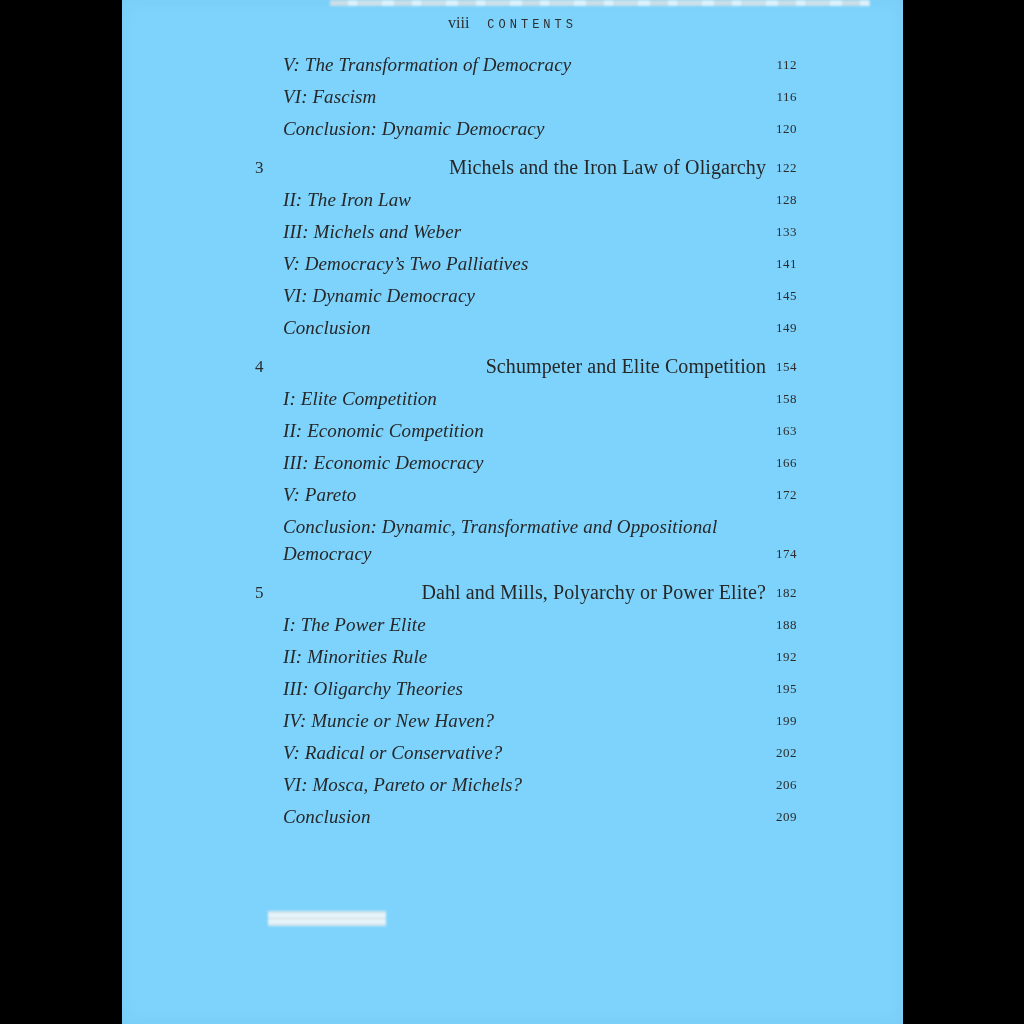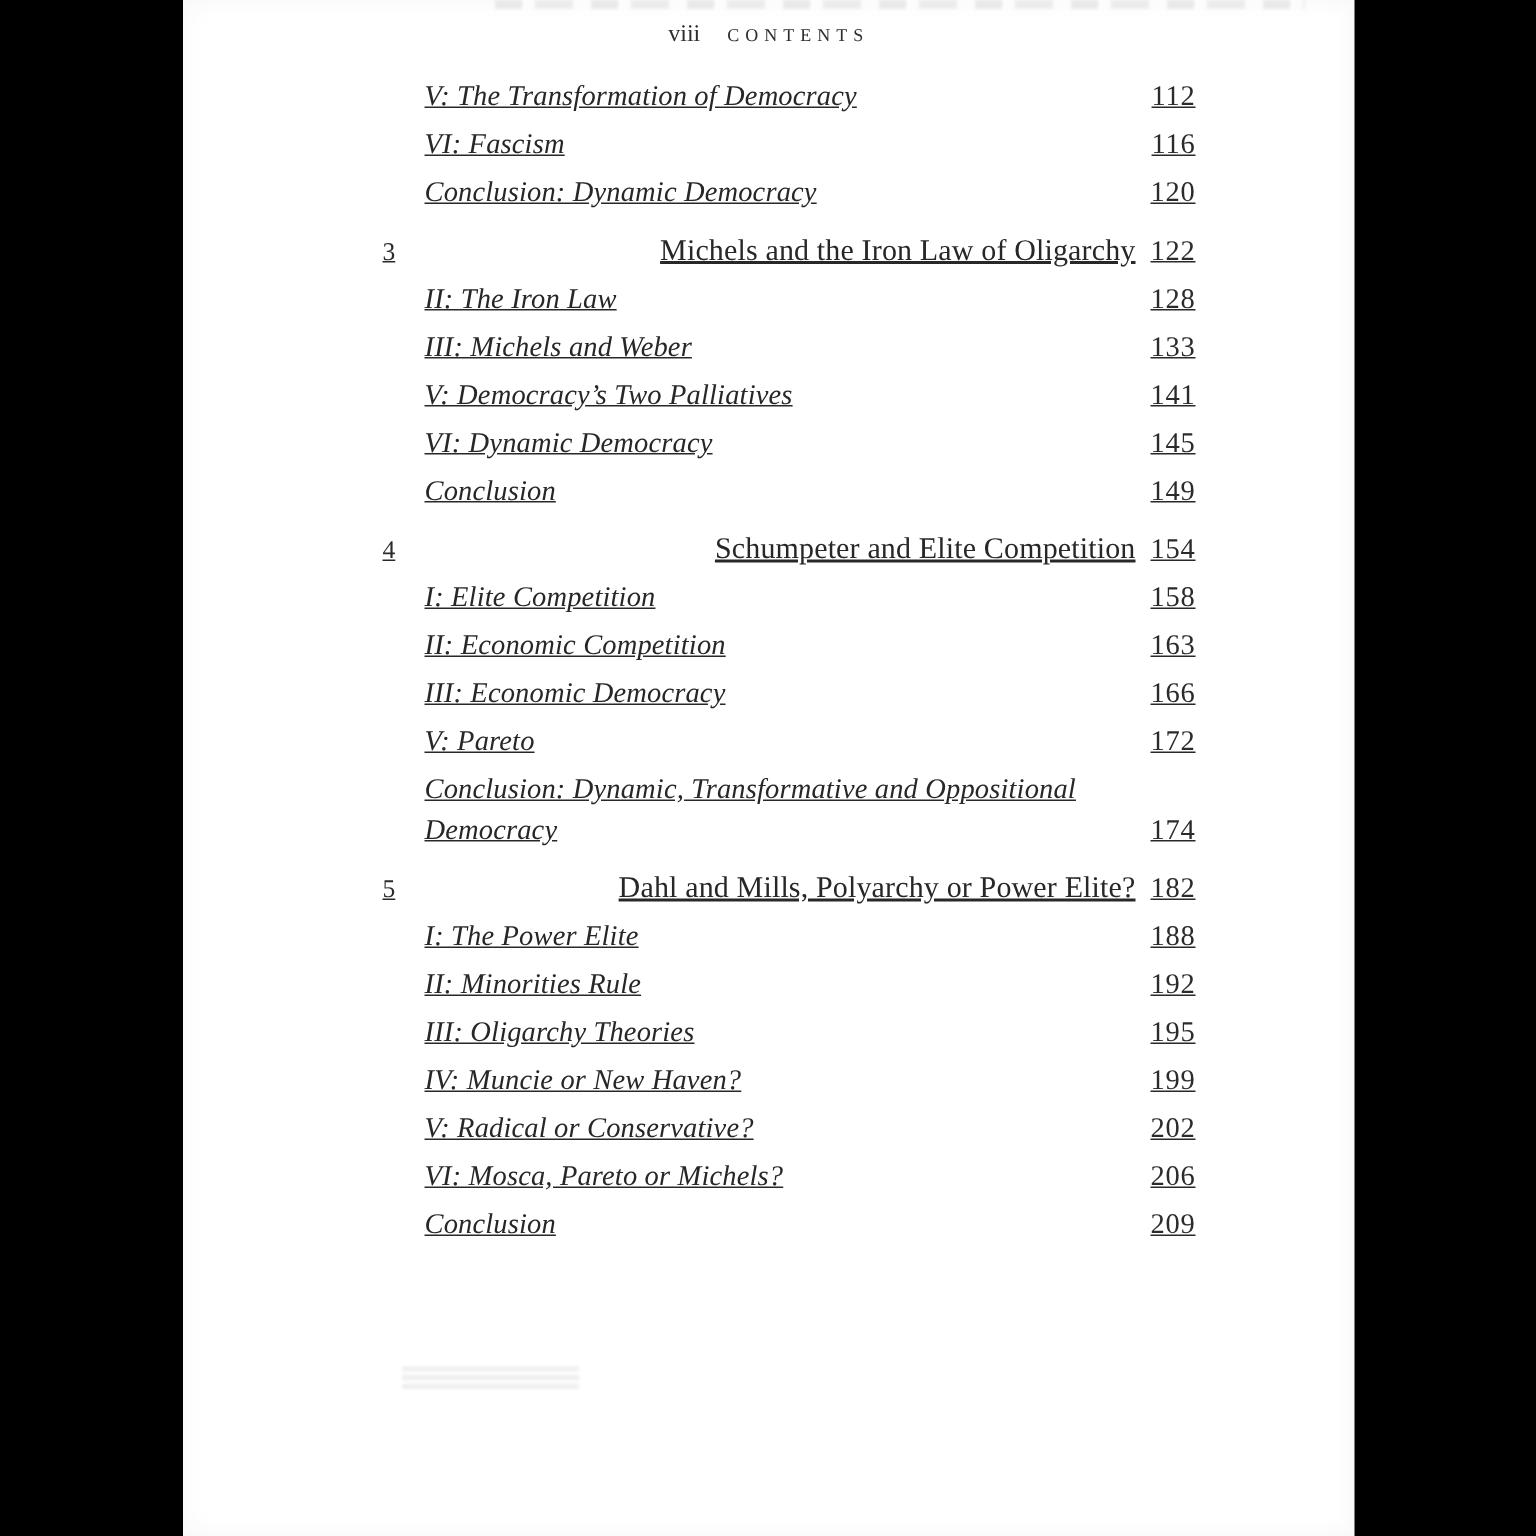--- a/index.html
+++ b/index.html
@@ -11,21 +11,21 @@
   }
   .stage {
     position: relative;
     width: 1024px; height: 1024px;
     background: #000;
   }
   .page {
     position: absolute;
     left: 122px; top: 0;
     width: 781px; height: 1024px;
-    background: #ffffff;
+    background: #7dd3fc;
     box-shadow: inset 0 0 18px rgba(0,0,0,0.04);
   }
   
   .top-remnant {
     position: absolute; left: 208px; top: 0;
     width: 540px; height: 6px;
     background: repeating-linear-gradient(90deg,
       #e3e3e3 0 18px, #fdfdfd 18px 27px,
       #e7e7e7 27px 52px, #fdfdfd 52px 64px);
     filter: blur(1px); opacity: 0.75;
@@ -41,33 +41,32 @@
     position: absolute; left: 0; top: 14px;
     width: 100%;
     display: flex; justify-content: center; align-items: baseline;
     gap: 18px;
     color: #2e2e2e;
   }
   .running-head .folio {
     font-size: 16px; line-height: 18px;
   }
   .running-head .head-title {
-    font-size: 12px; letter-spacing: 4px; line-height: 18px;
+    font-size: 12px; letter-spacing: 4px; line-height: 18px; font-family: Liberation Mono, monospace;
   }
   .toc {
     position: absolute;
     left: 133px; top: 51px;
     right: 106px;
   }
   .row {
     display: flex;
     align-items: flex-end;
     margin-bottom: 5px;
     color: #282828;
-    text-decoration: underline;
   }
   .row.chapter { margin-top: 12px; }
   .num {
     flex: 0 0 28px;
     width: 28px;
     align-self: flex-start;
     font-size: 17px; line-height: 27px;
     color: #2b2b2b;
   }
   .text {
@@ -78,21 +77,21 @@
     letter-spacing: 0.1px;
     color: #272727;
   }
   .row.chapter .text {
     font-style: normal;
     font-size: 20px;
     text-align: right;
   }
   .pagenum {
     flex: 0 0 auto;
-    font-size: 19px; line-height: 27px;
+    font-size: 13px; line-height: 27px;
     letter-spacing: 0.5px;
     color: #2b2b2b;
   }
 </style>
 </head>
 <body>
 
 <div class="stage">
   <div class="page">
 

